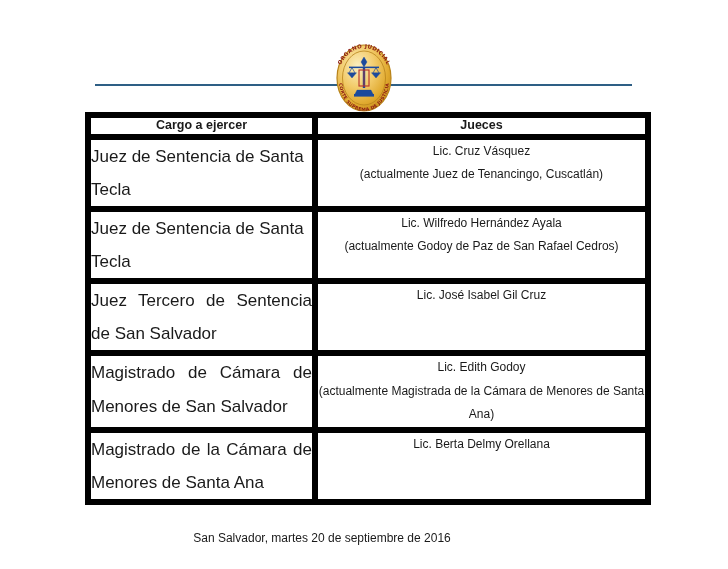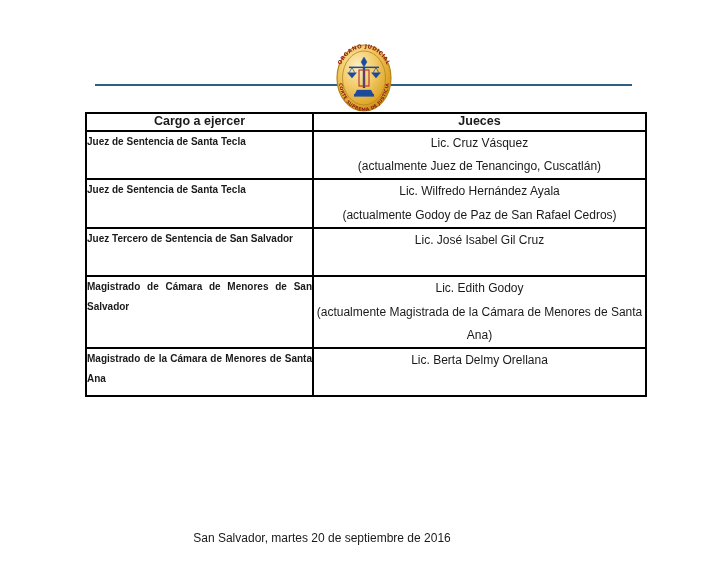--- a/index.html
+++ b/index.html
@@ -46,43 +46,42 @@
   
   .doc-table {
     position: absolute;
     left: 85px;
     top: 112px;
     width: 560px;
     border-collapse: collapse;
     table-layout: fixed;
   }
   .doc-table td, .doc-table th {
-    border: 2px solid #000000;
+    border: 6px solid #000000;
     padding: 0;
     vertical-align: top;
   }
   .col-left  { width: 227px; }
   .col-right { width: 333px; }
 
   .hdr-cell {
     text-align: center;
     font-weight: bold;
     font-size: 12.5px;
     padding: 7px 6px 8px 6px;
     line-height: 1.25;
   }
 
   .cell-left {
-    font-size: 10px;
+    font-size: 17px;
     line-height: 1.95;
     padding: 4px 9px 4px 8px;
     text-align: justify;
     text-justify: inter-word;
     hyphens: none;
-    font-weight: bold;
   }
   .cell-left.nojustify { text-align: left; }
 
   .cell-right {
     font-size: 12px;
     line-height: 1.95;
     padding: 4px 8px 4px 8px;
     text-align: center;
   }
   .cell-right .line { display: block; white-space: normal; }

